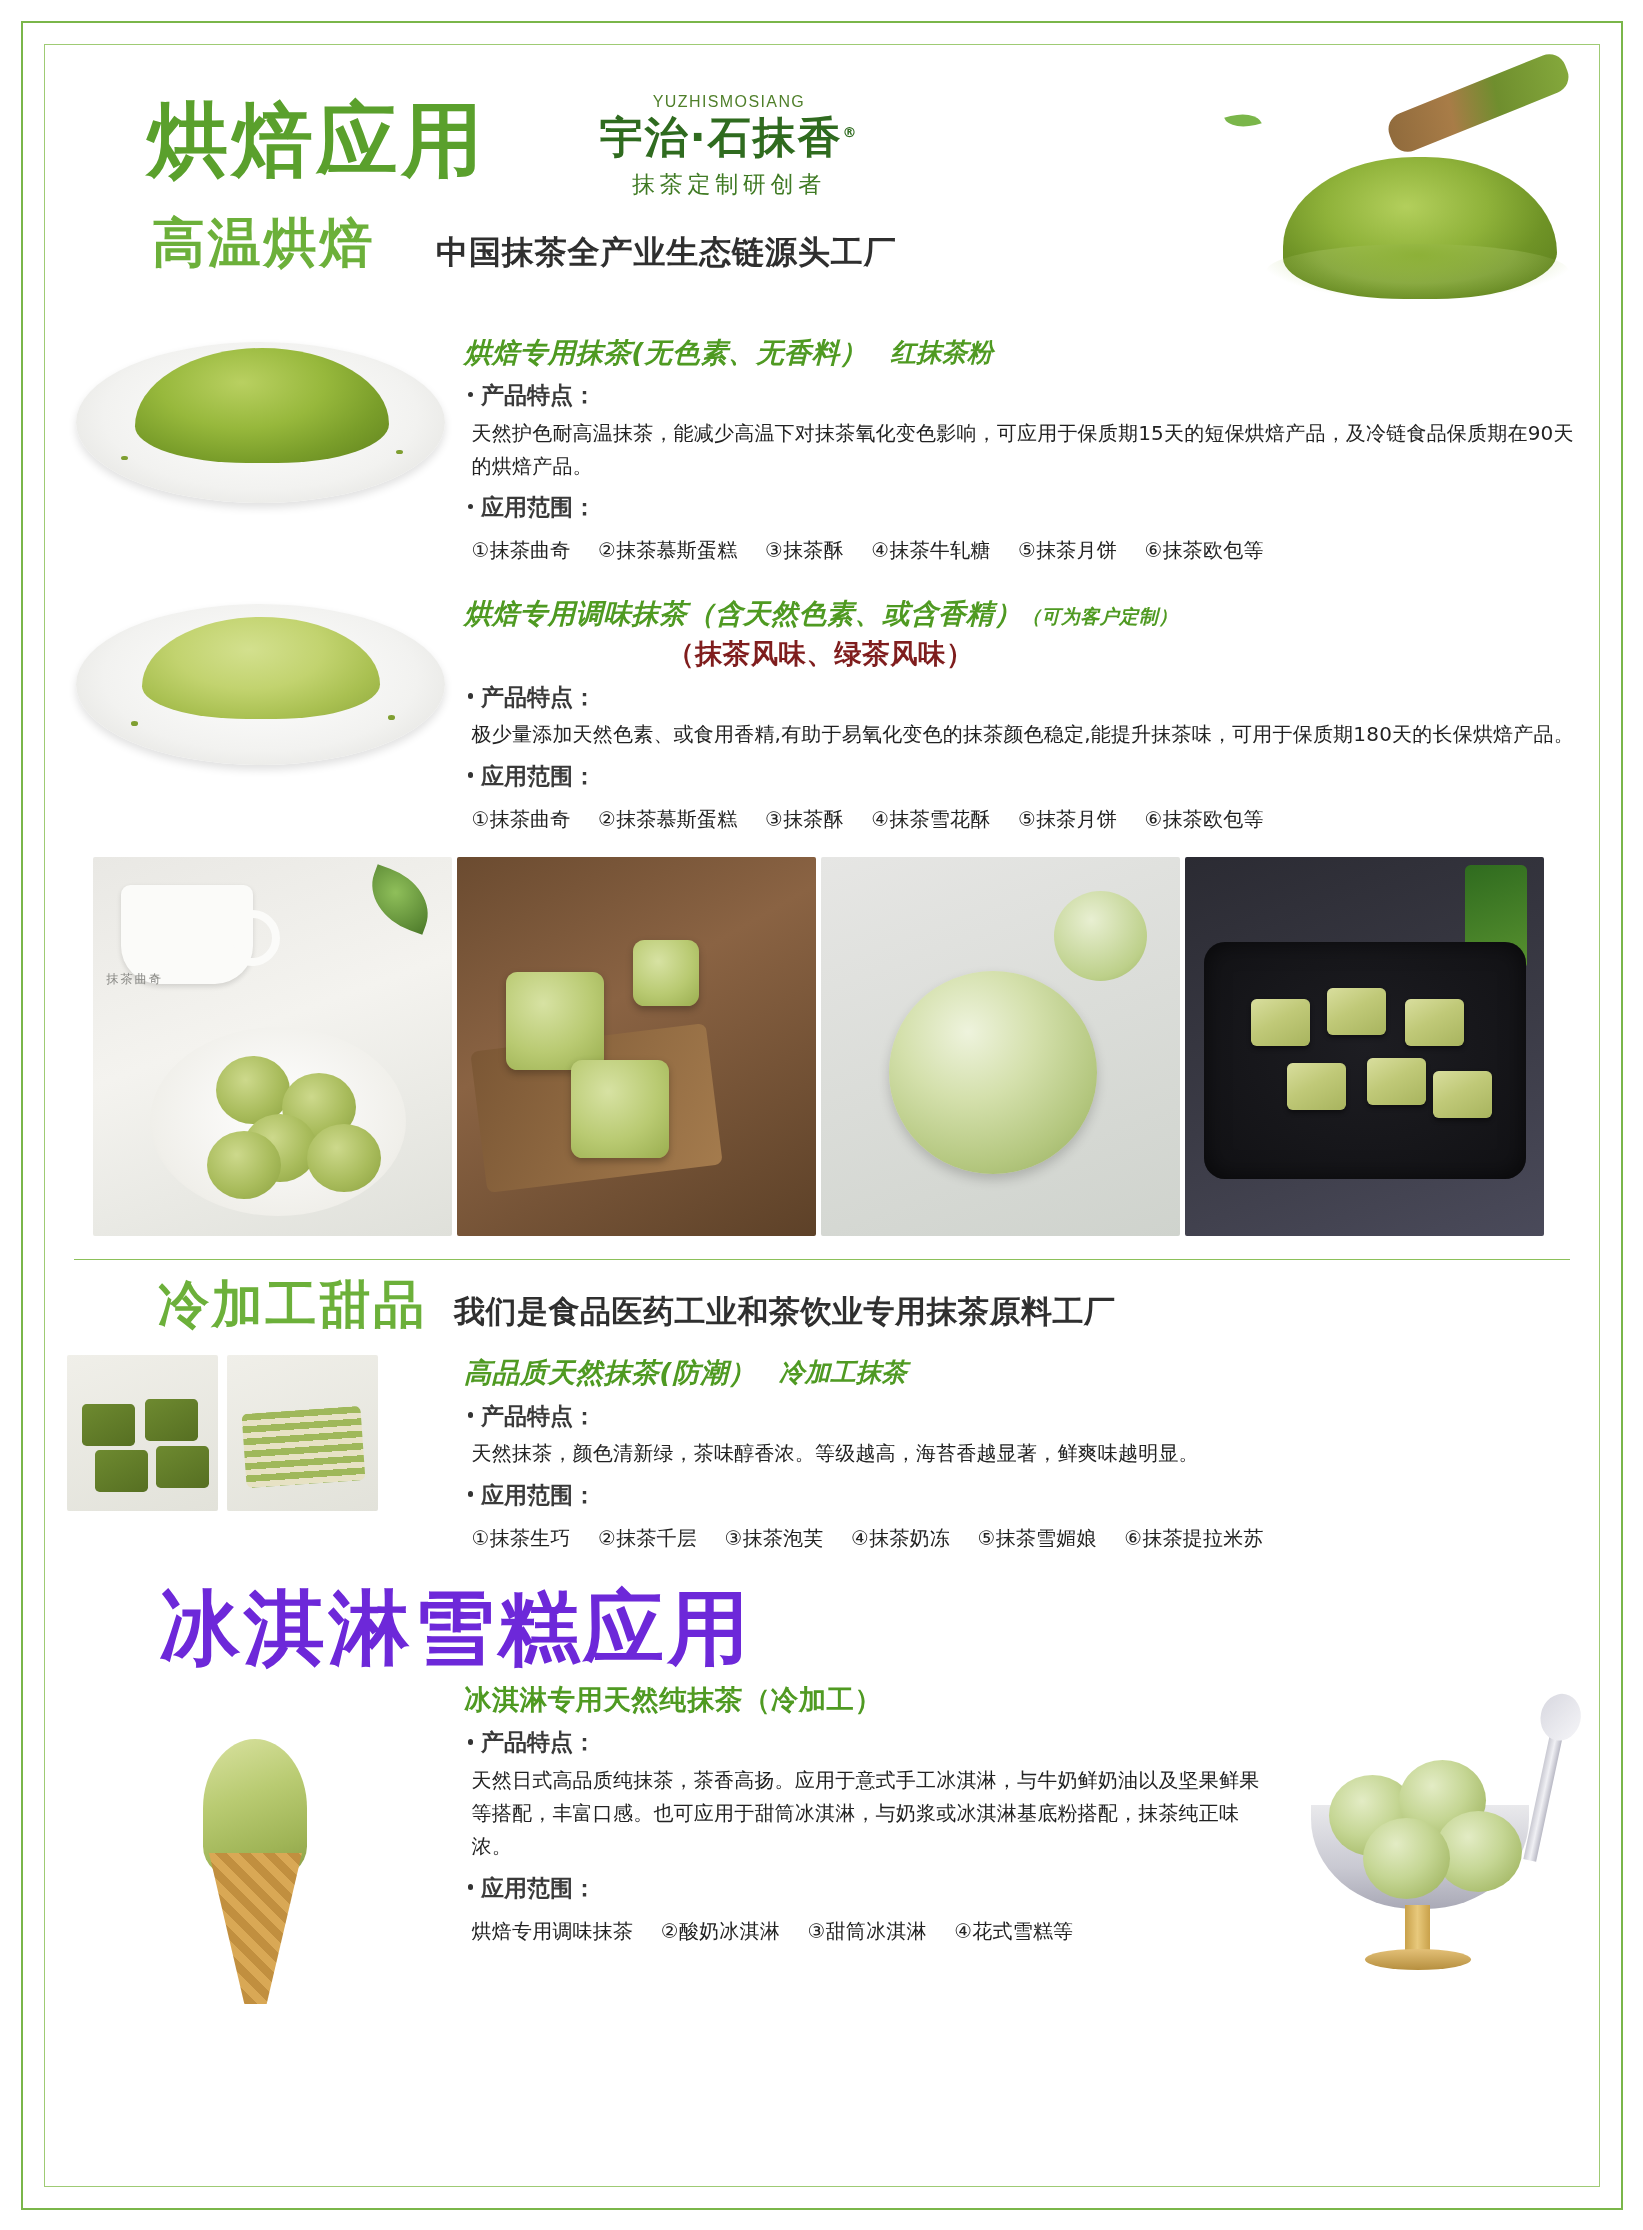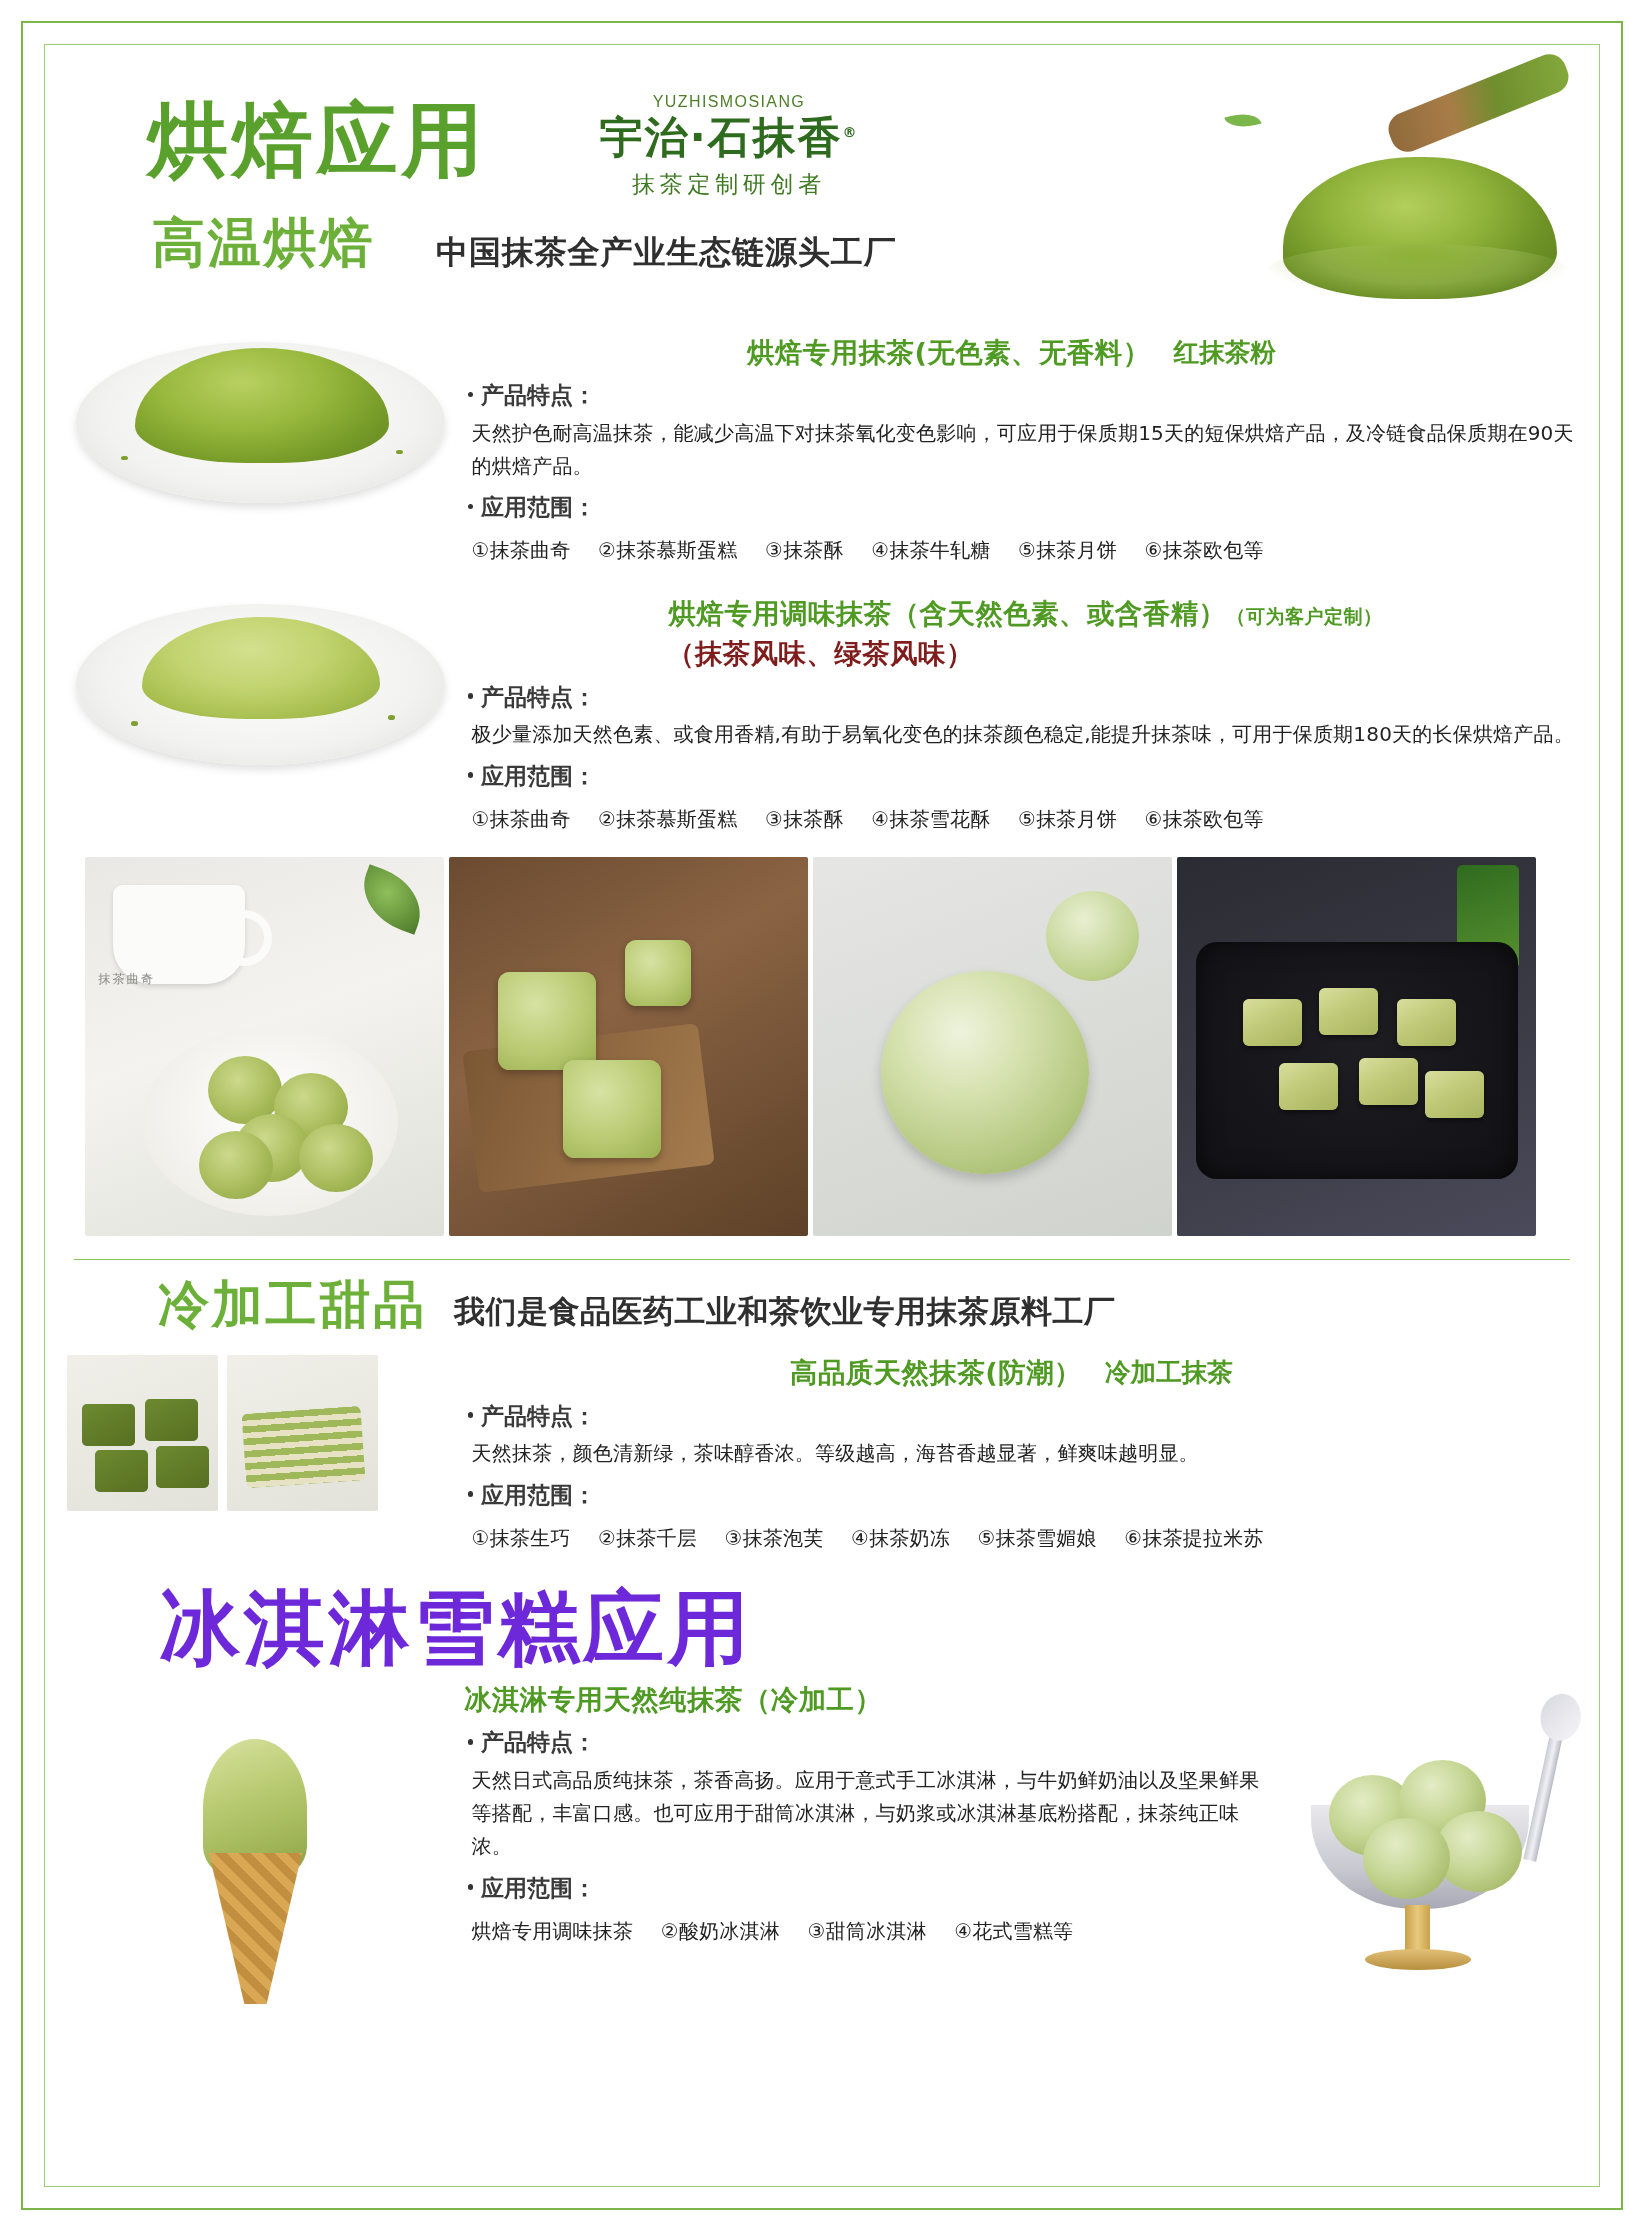--- a/index.html
+++ b/index.html
@@ -145,21 +145,22 @@
   .prod .photo{
     position:absolute;
     left:19px; top:0;
   }
   .prod .body{
     margin-left:407px;
   }
   .head-row{
     display:flex;
     align-items:flex-start;
-    justify-content:center;
+    justify-content:flex-start;
+    font-style:italic;
   }
   .p-title{
     font-size:27.4px;
     font-weight:bold;
     color:#4f9a22;
     letter-spacing:0.5px;
   }
   .p-title .small{
     font-size:19px;
     font-weight:bold;
@@ -240,21 +241,21 @@
   .plate .crumb{
     position:absolute;
     width:6.6px;height:4.7px;background:#7f9f31;border-radius:50%;
   }
 
   
   .gallery{
     display:flex;
     gap:5px;
     margin-top:24.6px;
-    margin-left:28px;
+    margin-left:36px;
   }
   .gal{
     width:359px;
     height:379px;
     border-radius:1.9px;
     overflow:hidden;
     position:relative;
   }
   .gal1{background:linear-gradient(160deg,#e9e8e4 0%,#f4f3ef 45%,#dfe0da 100%);}
   .gal2{background:linear-gradient(150deg,#6b4b30 0%,#8a6343 40%,#5d4128 100%);}

